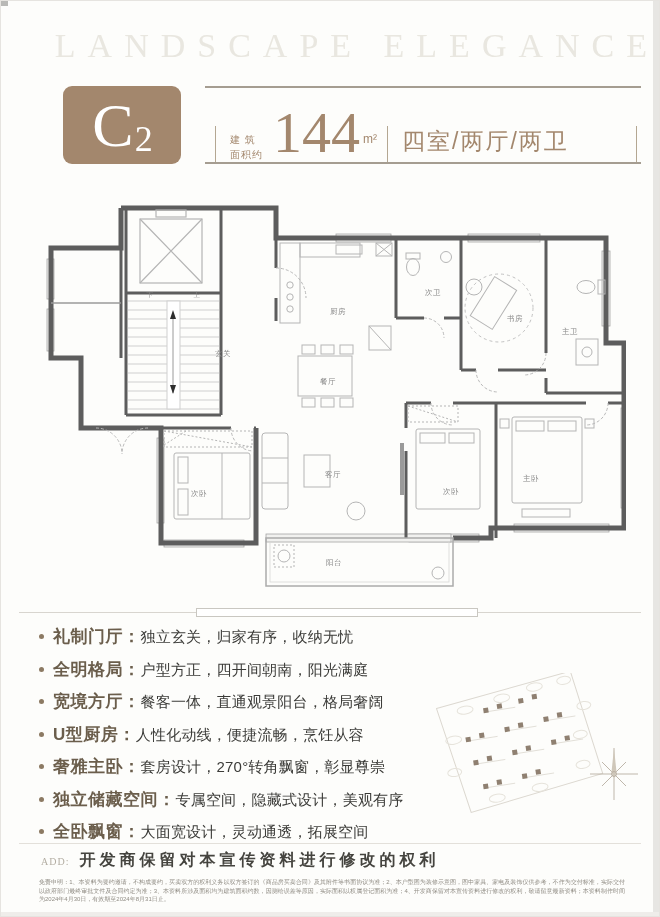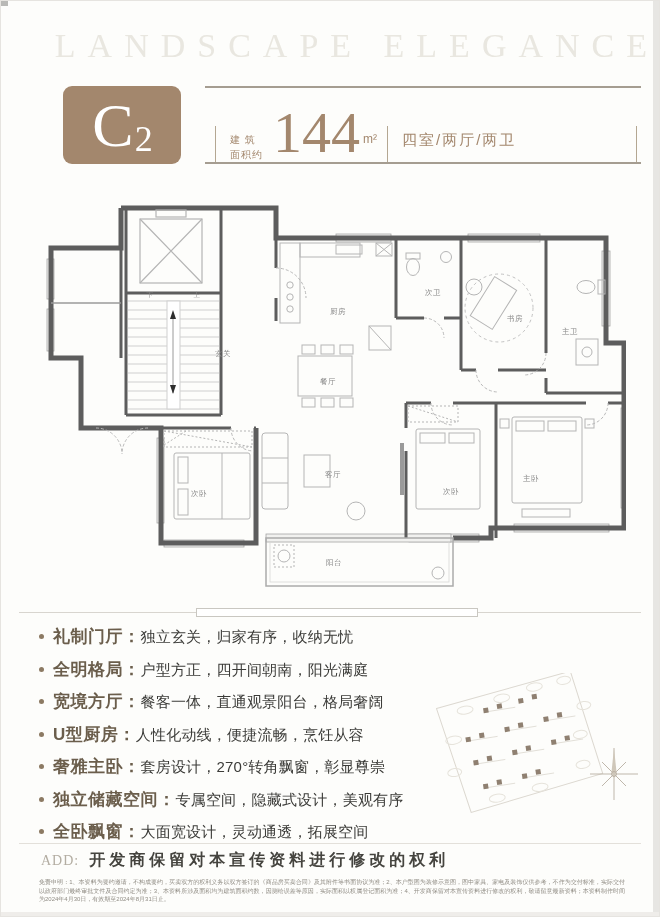--- a/index.html
+++ b/index.html
@@ -31,21 +31,21 @@
   .badge .small{font-size:36px;line-height:1;position:relative;top:14px;left:1px;}
   .stats{
     flex:1;margin-left:24px;display:flex;align-items:flex-end;
     border-top:2px solid #a59d91;border-bottom:2px solid #a59d91;
     padding:0 4px 0 10px;color:#a3876d;
   }
   .vdiv{width:1px;height:36px;background:#b4a792;flex:none;}
   .area-label{margin:0 10px 0 14px;font-size:10px;line-height:1.5;letter-spacing:1px;flex:none;}
   .area-num{font-family:"Liberation Serif",serif;font-size:58px;line-height:1;flex:none;}
   .area-unit{font-size:12px;align-self:flex-end;margin:0 10px 16px 3px;flex:none;}
-  .rooms{font-size:15px;letter-spacing:2px;margin:12px 14px;flex:none;}
+  .rooms{font-size:23px;letter-spacing:2px;margin:5px 14px;flex:none;}
   .stats .spacer{flex:1;}
 
   
   .plan{position:absolute;top:192px;left:35px;}
 
   
   .rule{position:absolute;left:18px;right:18px;top:611px;height:1px;background:#d8d5cf;}
   .rule-box{position:absolute;left:195px;top:607px;width:280px;height:7px;border:1px solid #c9c7c1;background:#fff;}
 
   
@@ -54,21 +54,21 @@
   .feat .dot{width:5px;height:5px;border-radius:50%;background:#8c7a63;margin-right:9px;align-self:center;flex:none;}
   .feat .t{font-size:17px;font-weight:bold;color:#6b5e4c;letter-spacing:0.5px;}
   .feat .d{font-size:15px;color:#3b3b38;letter-spacing:0.2px;}
 
   
   .siteplan{position:absolute;top:672px;left:430px;}
 
   
   .addr-rule{position:absolute;left:18px;right:18px;top:842px;height:1px;background:#e3e0da;}
   .address{position:absolute;top:849px;left:40px;display:flex;align-items:baseline;}
-  .address .lbl{font-family:"Liberation Serif",serif;font-size:14px;color:#b3ada2;letter-spacing:1px;margin-right:10px;}
+  .address .lbl{font-family:"Liberation Serif",serif;font-size:10px;color:#b3ada2;letter-spacing:1px;margin-right:10px;}
   .address .txt{font-size:16px;color:#45443f;font-weight:bold;letter-spacing:4px;}
 
   
   .fineprint{
     position:absolute;top:877px;left:38px;right:34px;
     font-size:6px;line-height:1.45;color:#918d85;text-align:justify;
   }
 
   svg text{font-family:"Liberation Sans",sans-serif;}
 </style>

